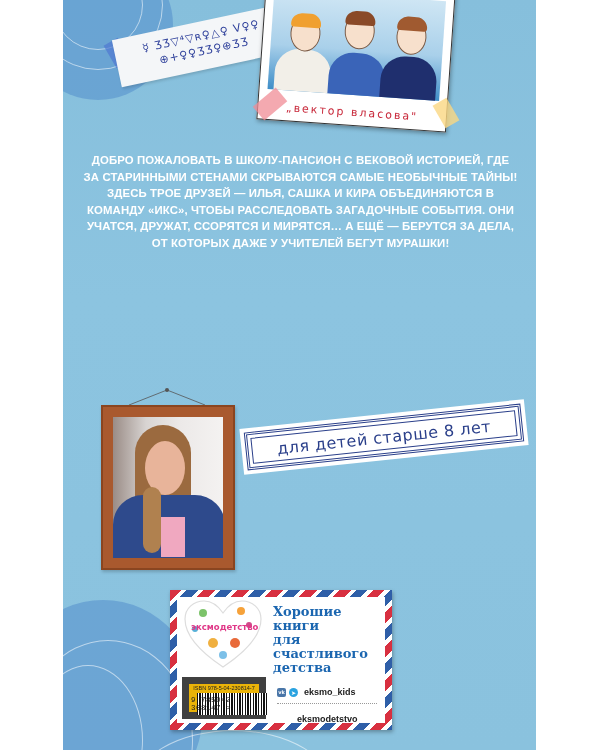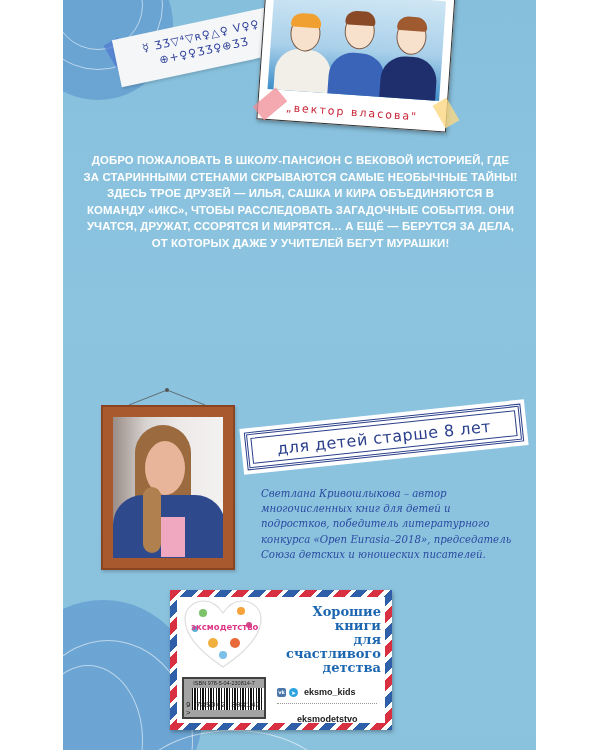--- a/index.html
+++ b/index.html
@@ -126,28 +126,28 @@
   }
   .card-inner { position: absolute; left: 7px; top: 7px; right: 7px; bottom: 7px; background: #ffffff; }
   .heart {
     position: absolute; left: 6px; top: 2px; width: 80px; height: 70px;
   }
   .heart-label {
     position: absolute; left: 14px; top: 25px; width: 64px; text-align: right;
     color: #e03888; font-size: 8.5px; font-weight: bold; font-family: "DejaVu Sans", sans-serif;
   }
   .card-slogan {
-    position: absolute; left: 96px; top: 8px; width: 108px; text-align: right;
+    position: absolute; left: 96px; top: 8px; width: 108px; text-align: left;
     color: #1b66b0; font-family: "DejaVu Serif", serif; font-weight: bold; line-height: 14px;
   }
   .slogan-big { font-size: 13px; }
   .slogan-small { font-size: 13px; }
   .isbn-box {
     position: absolute; left: 5px; top: 80px; width: 84px; height: 42px;
-    border: 2px solid #404040; background: #a3a3a3;
+    border: 7px solid #404040; background: #eab308;
   }
   .isbn-text { position: absolute; left: 0; right: 0; top: 1px; text-align: center; font-size: 5.5px; color: #222; font-family: "Liberation Sans", sans-serif; }
   .barcode {
     position: absolute; left: 8px; top: 9px; width: 72px; height: 22px;
     background: repeating-linear-gradient(90deg, #111 0 1px, #fff 1px 2px, #111 2px 4px, #fff 4px 5px, #111 5px 6px, #fff 6px 8px);
   }
   .barcode-num { position: absolute; left: 2px; right: 2px; bottom: 0px; font-size: 7.5px; color: #222; font-family: "Liberation Mono", monospace; letter-spacing: 0.5px; }
   .social {
     position: absolute; left: 100px; top: 90px; display: flex; align-items: center; gap: 3px;
   }
@@ -210,21 +210,20 @@
       <div class="p-jacket"></div>
       <div class="p-shirt"></div>
       <div class="p-braid"></div>
     </div>
   </div>
 
   <div class="age-badge">
     <div class="age-inner">для детей старше 8 лет</div>
   </div>
 
-  <div class="author">Светлана Кривошлыкова – автор многочисленных книг для детей и подростков, победитель литературного конкурса «Open Eurasia–2018», председатель Союза детских и юношеских писателей.</div>
 
   <div class="card">
     <div class="card-border"></div>
     <div class="card-inner">
       <svg class="heart" viewBox="0 0 80 70">
         <path d="M40 68 C10 48 2 32 2 20 C2 9 11 2 21 2 C30 2 36 8 40 14 C44 8 50 2 59 2 C69 2 78 9 78 20 C78 32 70 48 40 68 Z" fill="#ffffff" stroke="#ddd" stroke-width="1.2"></path>
         <circle cx="20" cy="14" r="4" fill="#7cc36a"></circle>
         <circle cx="58" cy="12" r="4" fill="#f6a23a"></circle>
         <circle cx="30" cy="44" r="5" fill="#f0b040"></circle>
         <circle cx="52" cy="44" r="5" fill="#e86a3a"></circle>

